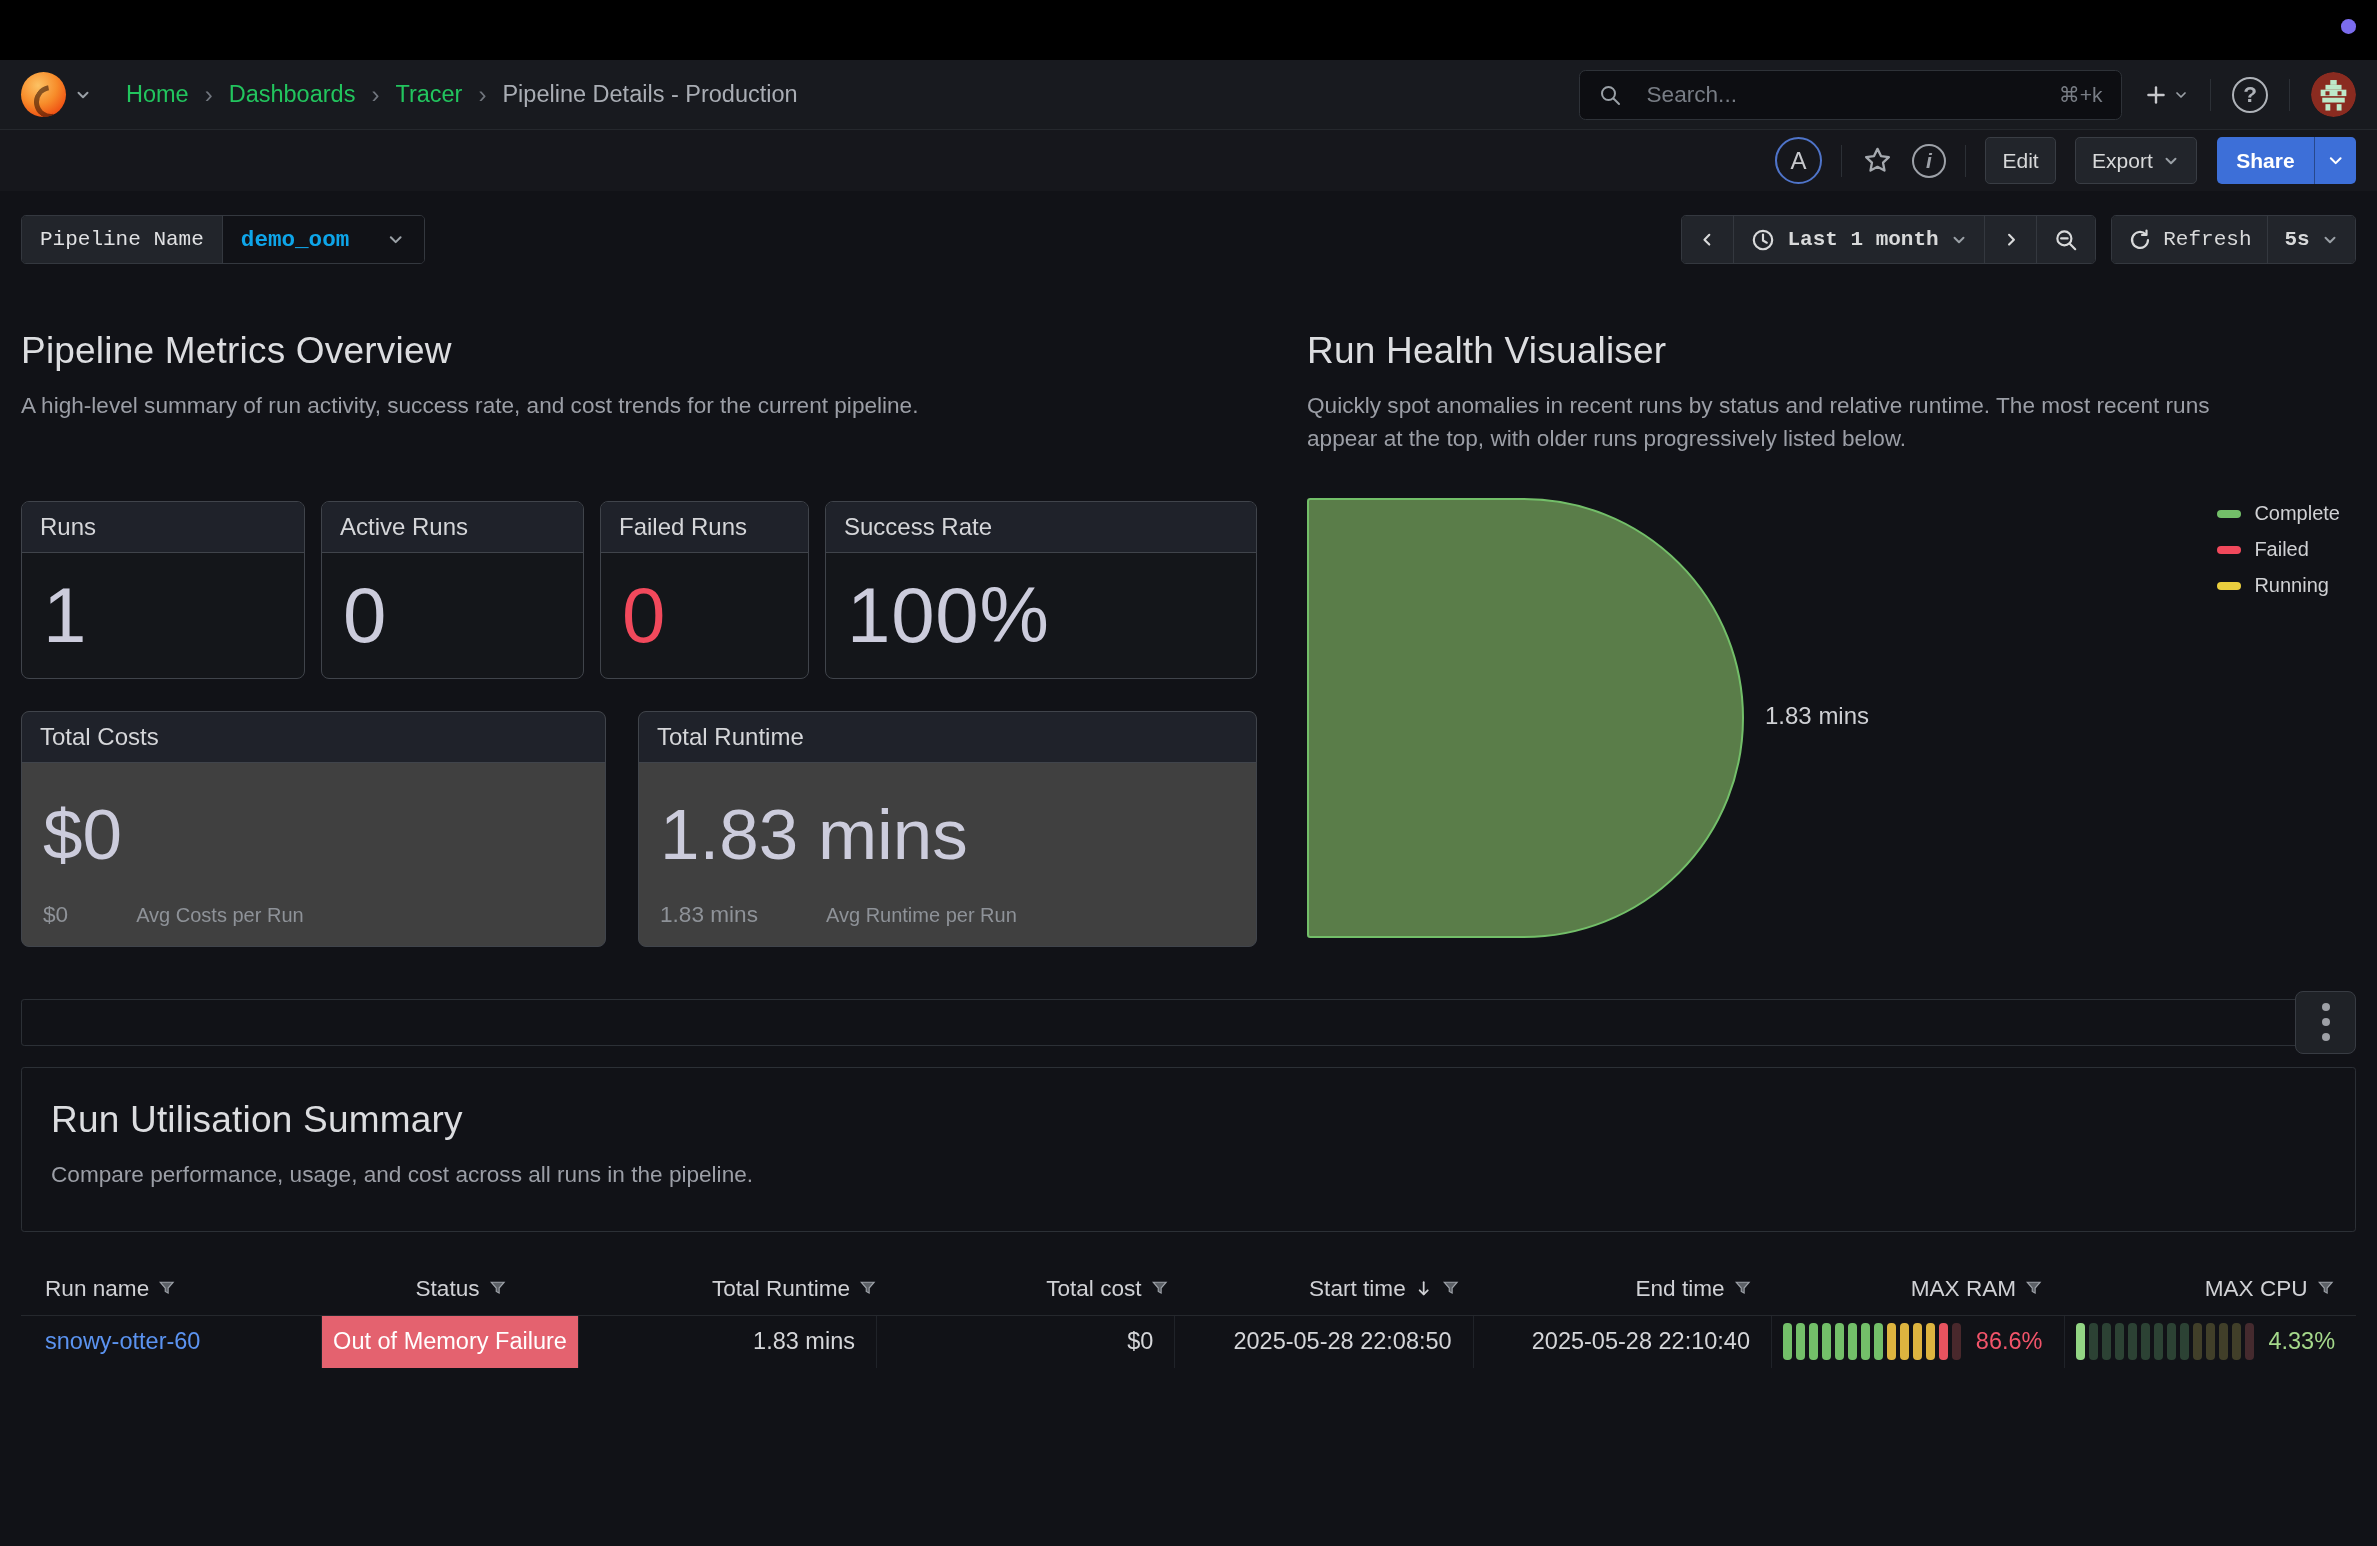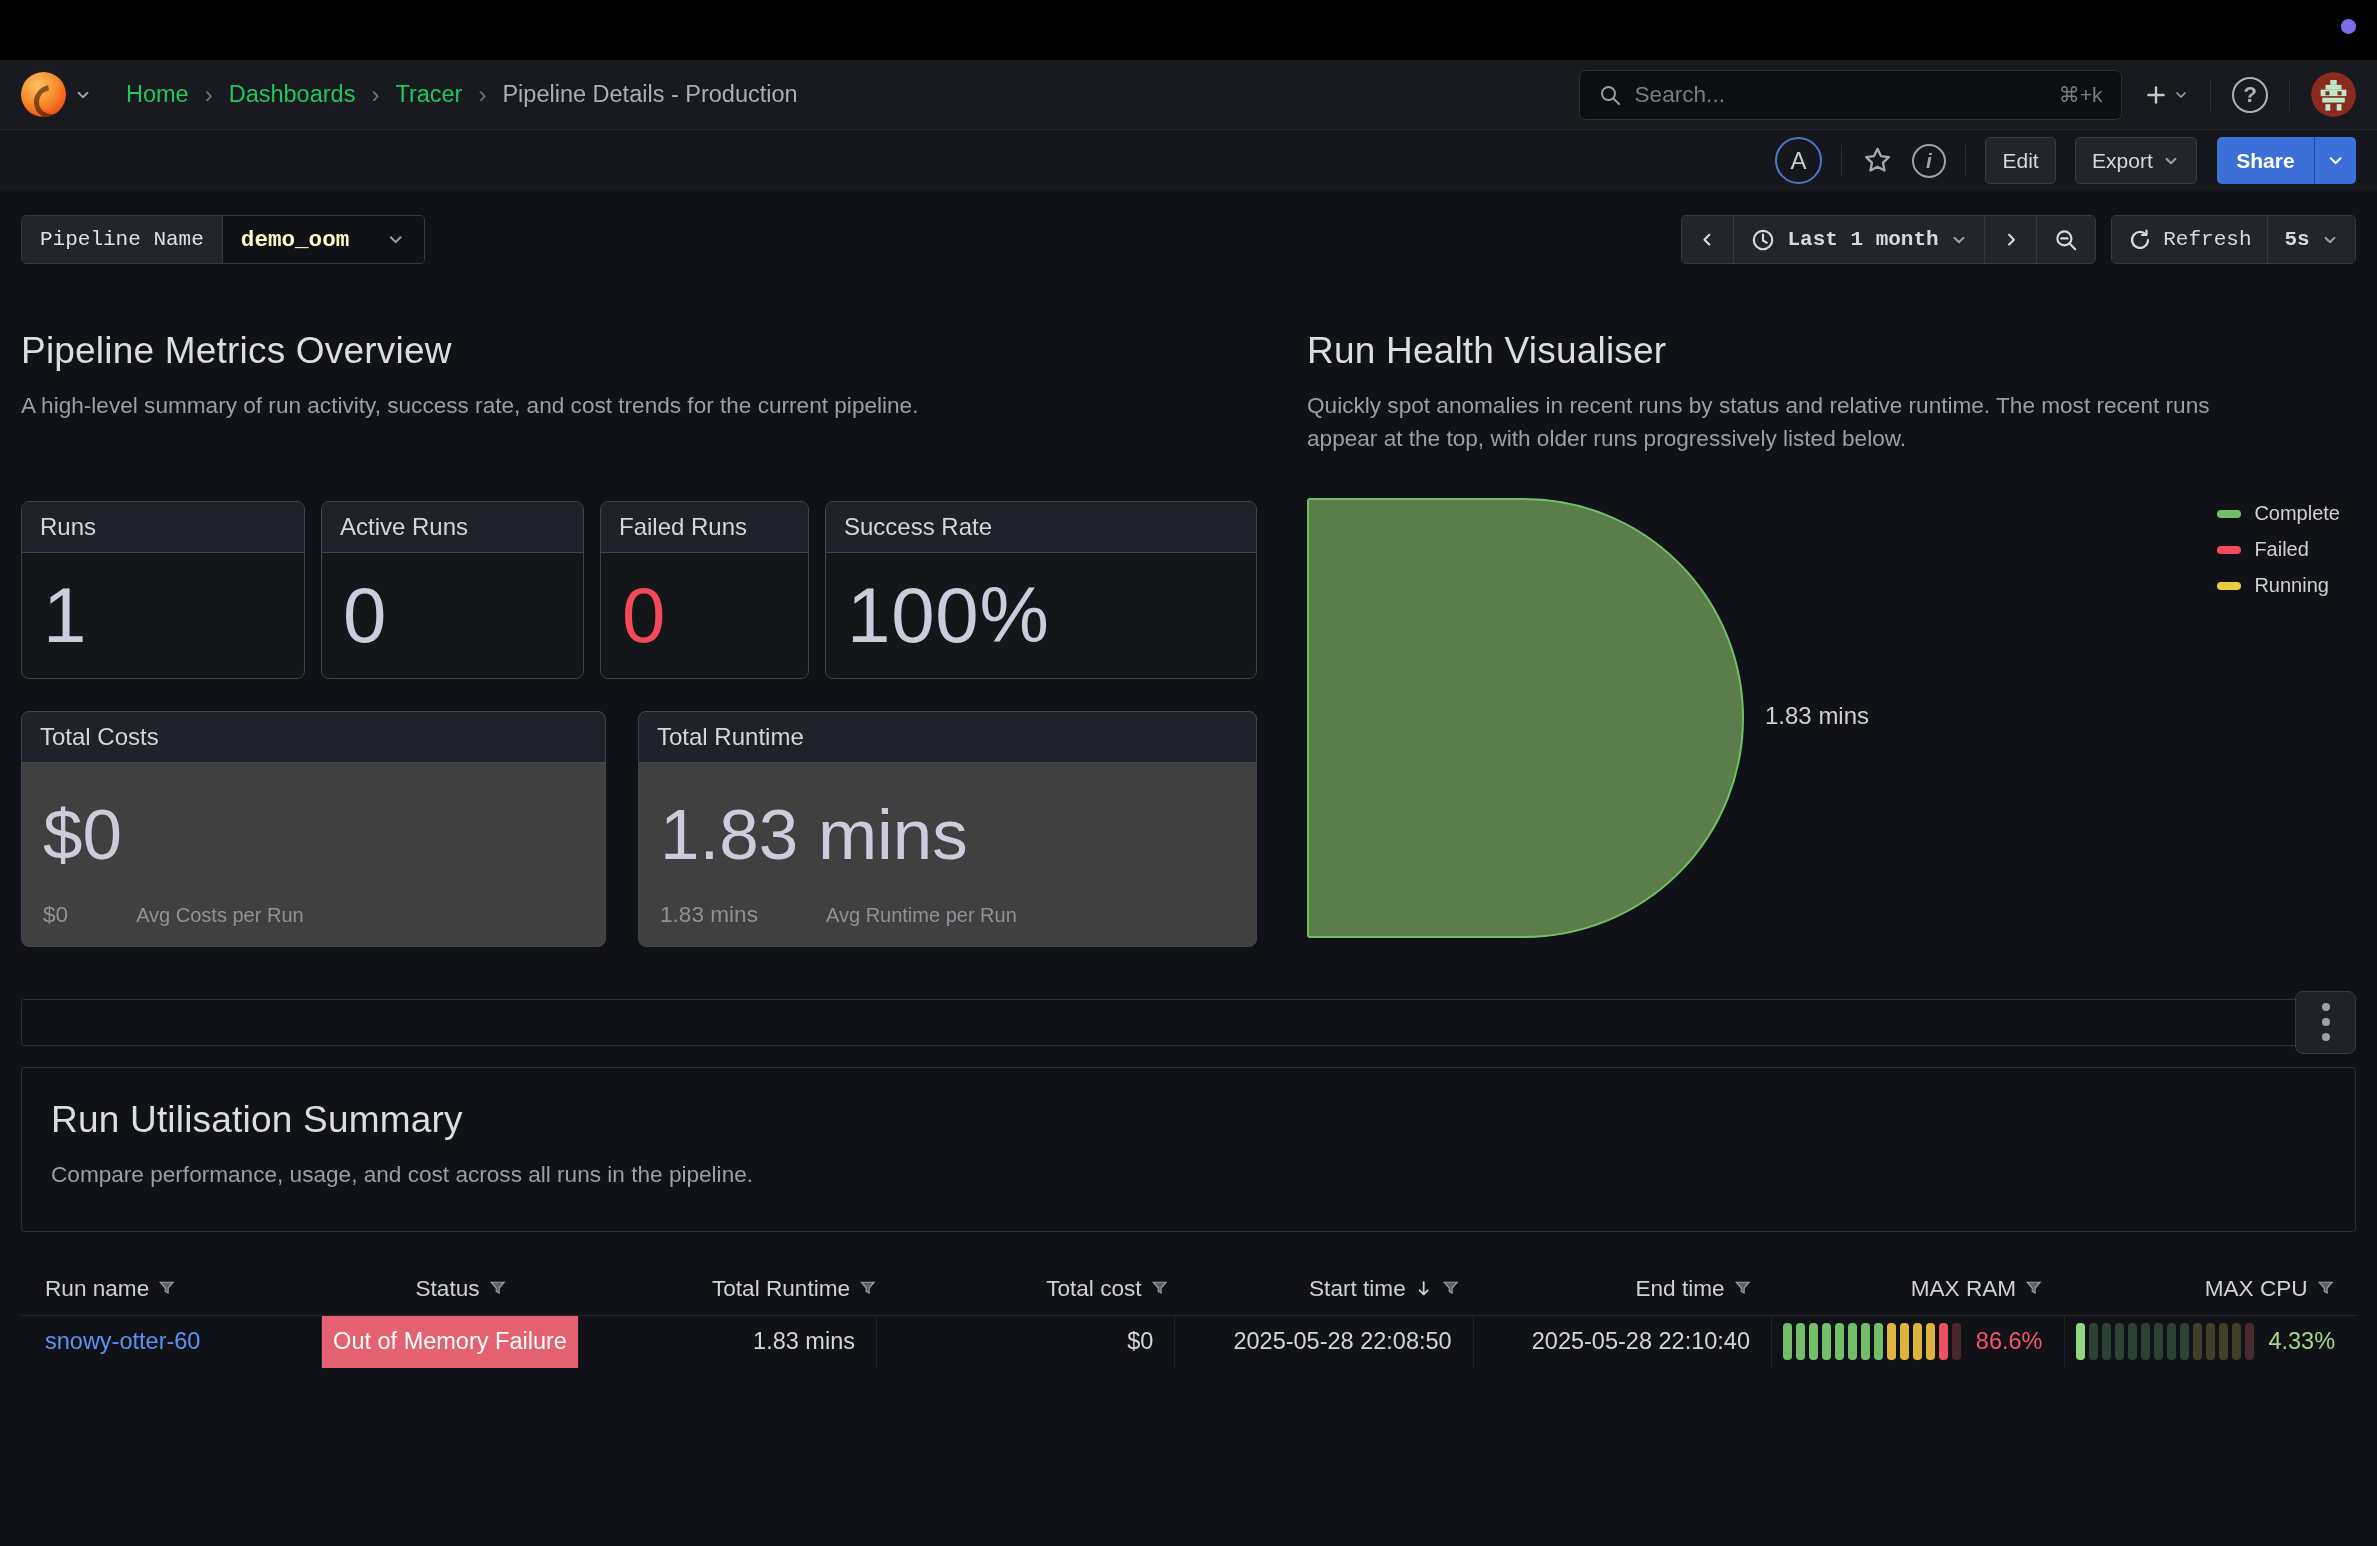--- a/index.html
+++ b/index.html
@@ -35,21 +35,21 @@
   }
   .nav-caret { color: #9aa0a6; }
   .breadcrumb { display: flex; align-items: center; gap: 16px; margin-left: 34px; font-size: 23.5px; }
   .crumb { color: #22c55e; cursor: pointer; }
   .crumb-sep { color: #70757d; font-size: 24px; }
   .crumb.current { color: #a9adb4; cursor: default; }
 
   .nav-right { margin-left: auto; display: flex; align-items: center; gap: 21px; }
   .search-box {
     width: 543px; height: 50px; background: #0d0e12; border: 0.8px solid #2e3238; border-radius: 6.5px;
-    display: flex; align-items: center; padding: 12px 18px; gap: 13px;
+    display: flex; align-items: center; padding: 12px 18px; gap: 25px;
   }
   .search-box .ph { color: #787d85; font-size: 22.6px; flex: 1; }
   .search-box .kbd { color: #787d85; font-size: 21px; }
   .nav-icon-btn { display: flex; align-items: center; gap: 4.9px; color: #c7c8cc; cursor: pointer; }
   .v-div { width: 0.8px; height: 32px; background: #2c3036; }
   .help-circle {
     width: 36px; height: 36px; border-radius: 50%; border: 2.4px solid #aeb2b8;
     color: #aeb2b8; font-size: 22.6px; font-weight: 700; display: flex; align-items: center; justify-content: center;
   }
   .avatar { width: 45px; height: 45px; border-radius: 50%; overflow: hidden; }
@@ -76,21 +76,21 @@
   .btn-share {
     height: 47px; border-radius: 4.9px; overflow: hidden; display: inline-flex; cursor: pointer;
   }
   .btn-share .main { padding: 0 19.4px; display:flex; align-items:center; color: #fff; font-size: 21px; font-weight: 600; }
   .btn-share .caret { width: 42px; display:flex; align-items:center; justify-content:center; border-left: 0.8px solid rgba(0,0,0,.35); }
 
   
   .subheader { display: flex; align-items: center; justify-content: space-between; padding: 24px 21px 21px; font-family: Liberation Mono, monospace; }
   .var-control { display: flex; height: 49px; border: 0.8px solid #34383f; border-radius: 4.9px; overflow: hidden; }
   .var-label { background: #22252b; display: flex; align-items: center; padding: 0 18px; font-size: 21px; color: #e0e1e3; border-right: 0.8px solid #34383f; }
-  .var-value { background: #111217; display: flex; align-items: center; gap: 37px; padding: 0 18px; font-size: 22.6px; font-weight: 600; color: #fef9c3; cursor: pointer; }
+  .var-value { background: #111217; display: flex; align-items: center; gap: 37px; padding: 0 18px; font-size: 22.6px; font-weight: 600; color: #0ea5e9; cursor: pointer; }
   .picker-zone { display: flex; gap: 14.6px; }
   .seg-group { display: flex; height: 49px; border-radius: 4.9px; overflow: hidden; border: 0.8px solid #34383f; }
   .seg-btn {
     background: #22252b; display: flex; align-items: center; gap: 11.3px; padding: 0 16px;
     color: #d8d9da; font-size: 21px; cursor: pointer; border-right: 0.8px solid #34383f;
   }
   .seg-btn:last-child { border-right: none; }
   .seg-btn .bold { font-weight: 600; }
 
   

